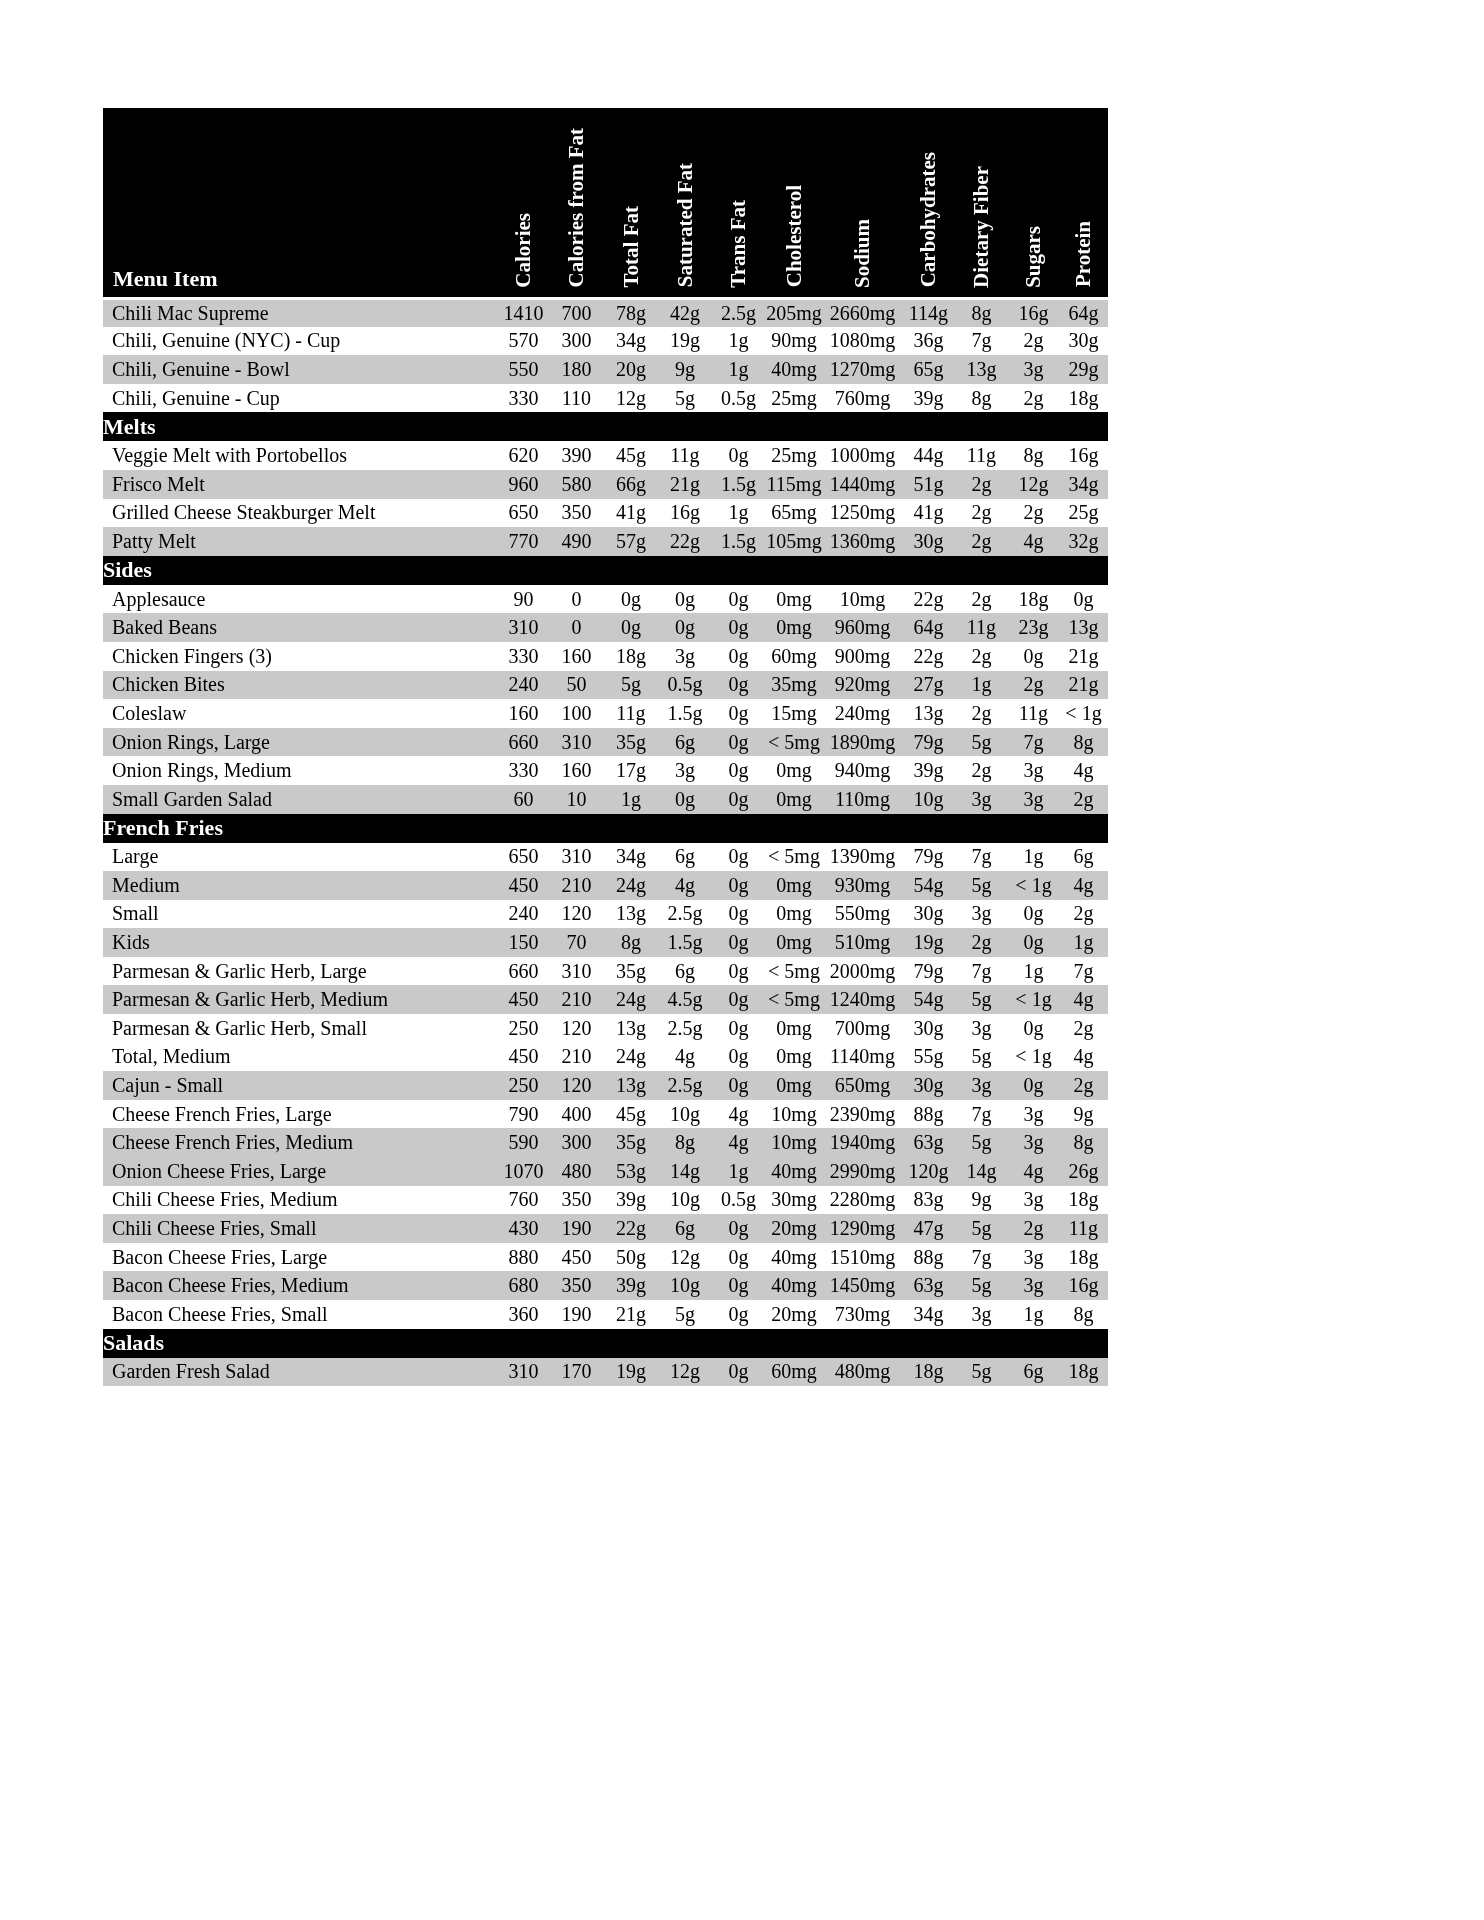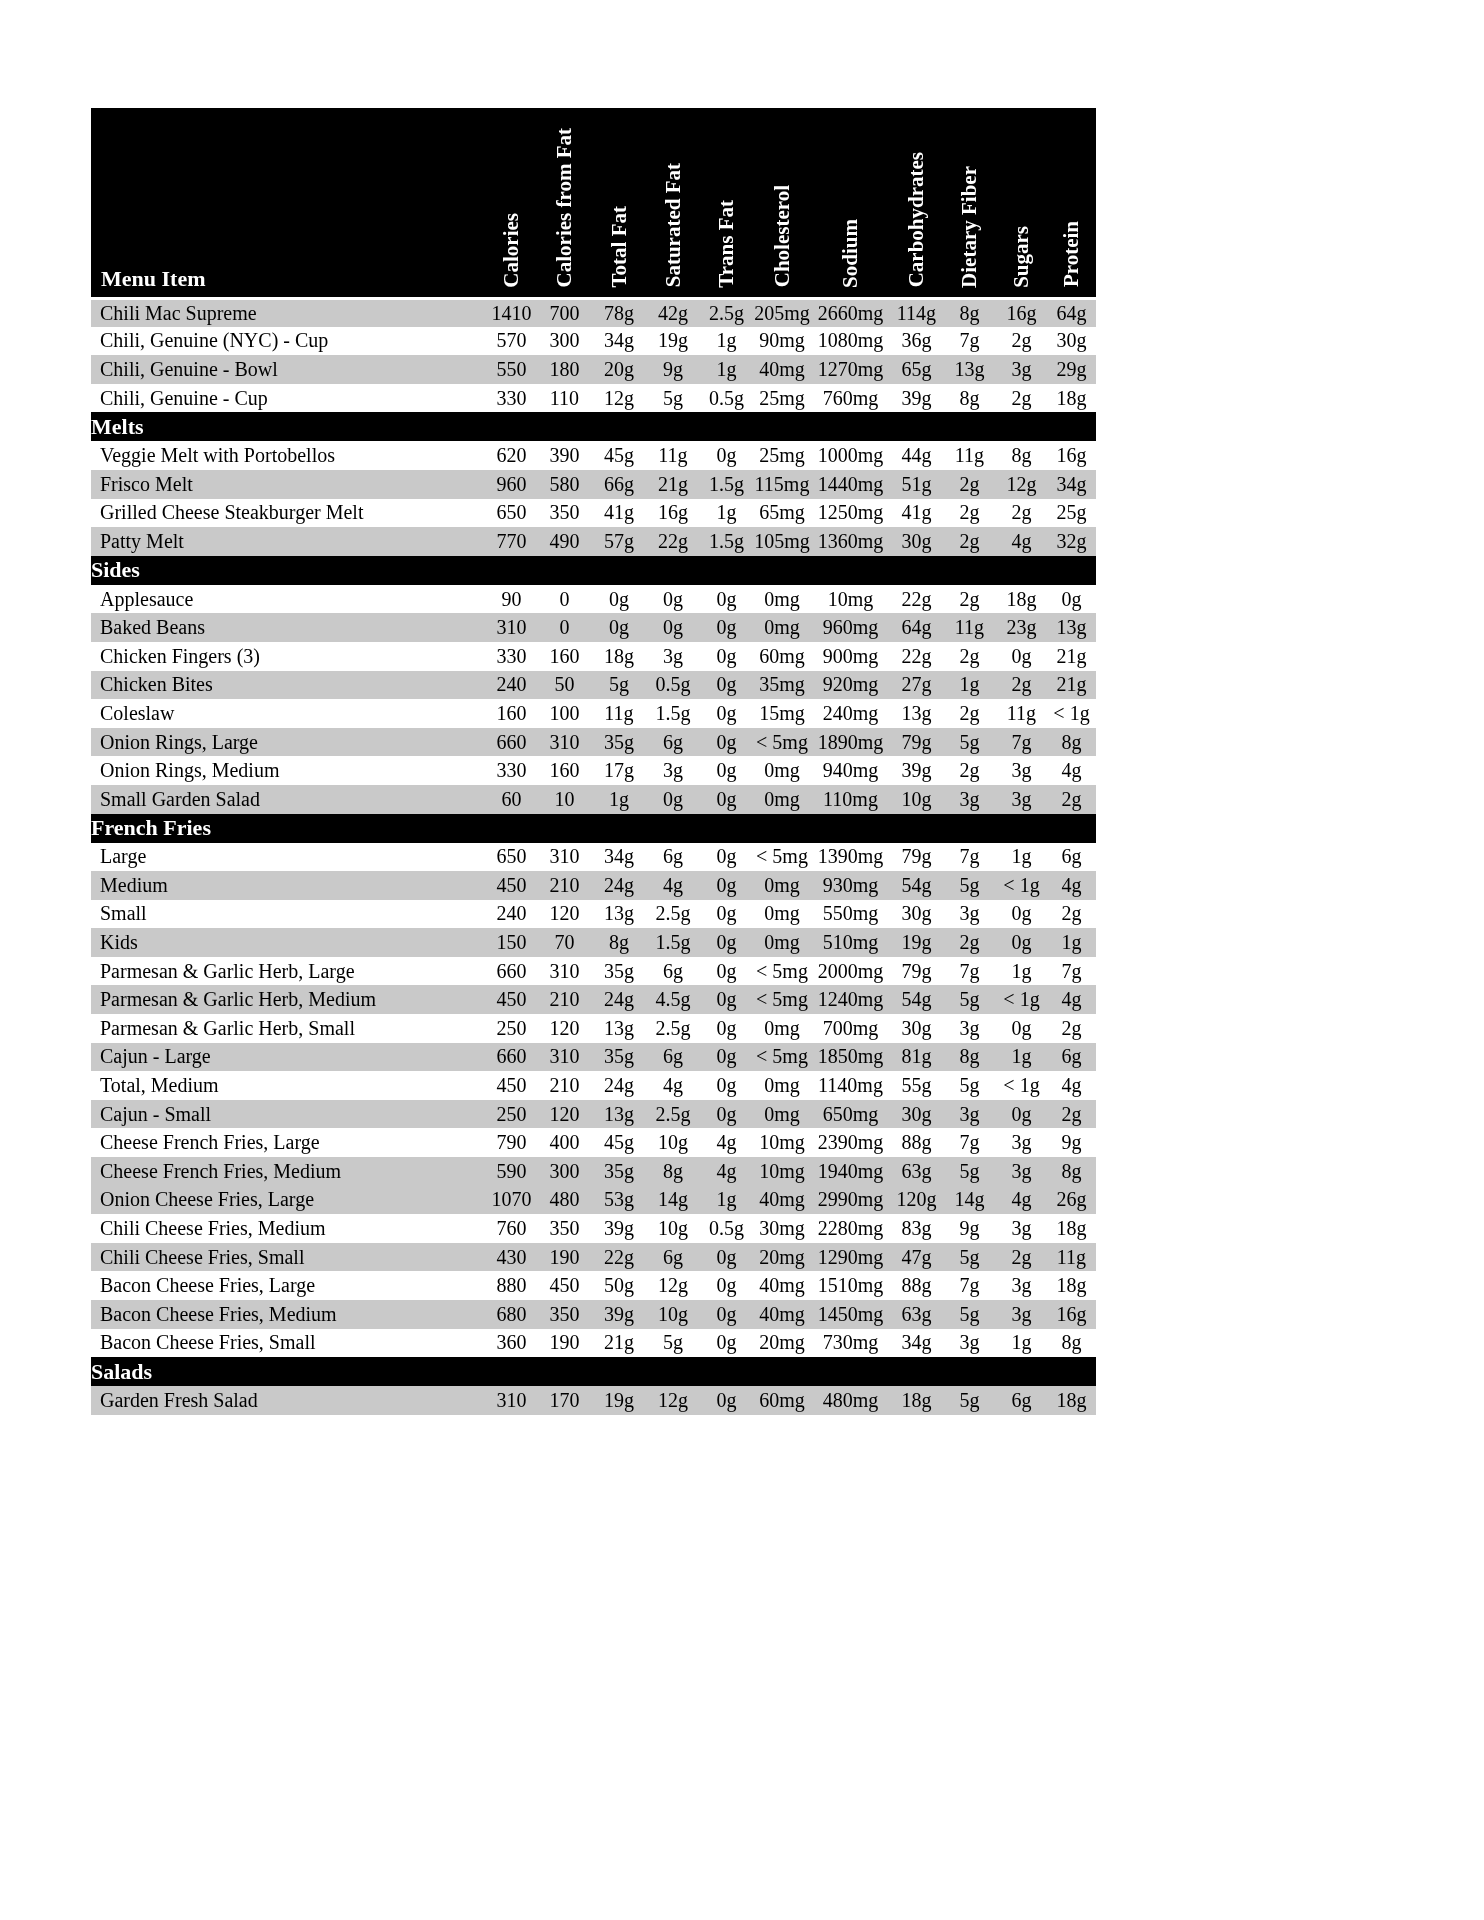--- a/index.html
+++ b/index.html
@@ -6,21 +6,21 @@
   html, body { background: #ffffff; }
   body {
     width: 1484px;
     height: 1920px;
     position: relative;
     font-family: "Liberation Serif", serif;
     color: #000;
   }
   .table-wrap {
     position: absolute;
-    left: 91px;
+    left: 103px;
     top: 108px;
     width: 1005px;
   }
   table.nutrition {
     width: 100%;
     border-collapse: collapse;
     table-layout: fixed;
   }
   thead th {
     background: var(--header-bg, #000);
@@ -431,34 +431,20 @@
           <td class="val">13g</td>
           <td class="val">2.5g</td>
           <td class="val">0g</td>
           <td class="val">0mg</td>
           <td class="val">700mg</td>
           <td class="val">30g</td>
           <td class="val">3g</td>
           <td class="val">0g</td>
           <td class="val">2g</td>
         </tr>
-        <tr class="shaded">
-          <td class="name">Cajun - Large</td>
-          <td class="val">660</td>
-          <td class="val">310</td>
-          <td class="val">35g</td>
-          <td class="val">6g</td>
-          <td class="val">0g</td>
-          <td class="val">&lt; 5mg</td>
-          <td class="val">1850mg</td>
-          <td class="val">81g</td>
-          <td class="val">8g</td>
-          <td class="val">1g</td>
-          <td class="val">6g</td>
-        </tr>
         <tr class="plain">
           <td class="name">Total, Medium</td>
           <td class="val">450</td>
           <td class="val">210</td>
           <td class="val">24g</td>
           <td class="val">4g</td>
           <td class="val">0g</td>
           <td class="val">0mg</td>
           <td class="val">1140mg</td>
           <td class="val">55g</td>

